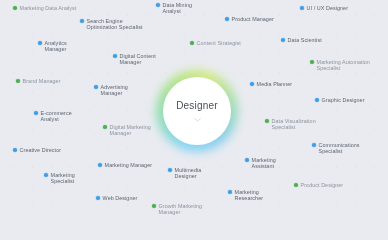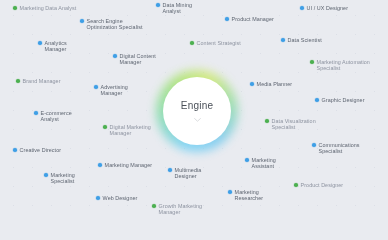--- a/index.html
+++ b/index.html
@@ -146,20 +146,20 @@
       <div class="node blue" style="left: 96px; top: 195px;"><span class="dot"></span><span class="label">Web Designer</span></div>
       <div class="node green dim" style="left: 152px; top: 203px;"><span class="dot"></span><span class="label">Growth Marketing
 Manager</span></div>
       <div class="node blue" style="left: 228px; top: 189px;"><span class="dot"></span><span class="label">Marketing
 Researcher</span></div>
     </div>
 
   <div id="explore-wrap">
     <div id="explore-glow"></div>
     <div id="explore-circle">
-      <div id="explore-label">Engine</div>
+      <div id="explore-label">Designer</div>
       <svg id="explore-chevron" width="7" height="4" viewBox="0 0 7 4" fill="none">
         <path d="M0.6 0.6 L3.5 3.2 L6.4 0.6" stroke="#8b9098" stroke-width="0.9" stroke-linecap="round" stroke-linejoin="round"></path>
       </svg>
     </div>
   </div>
 
 </div>
 
 </body></html>

